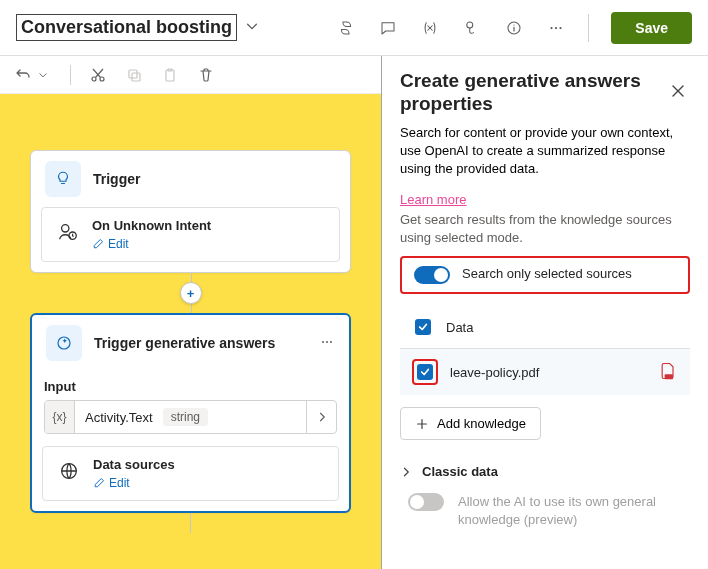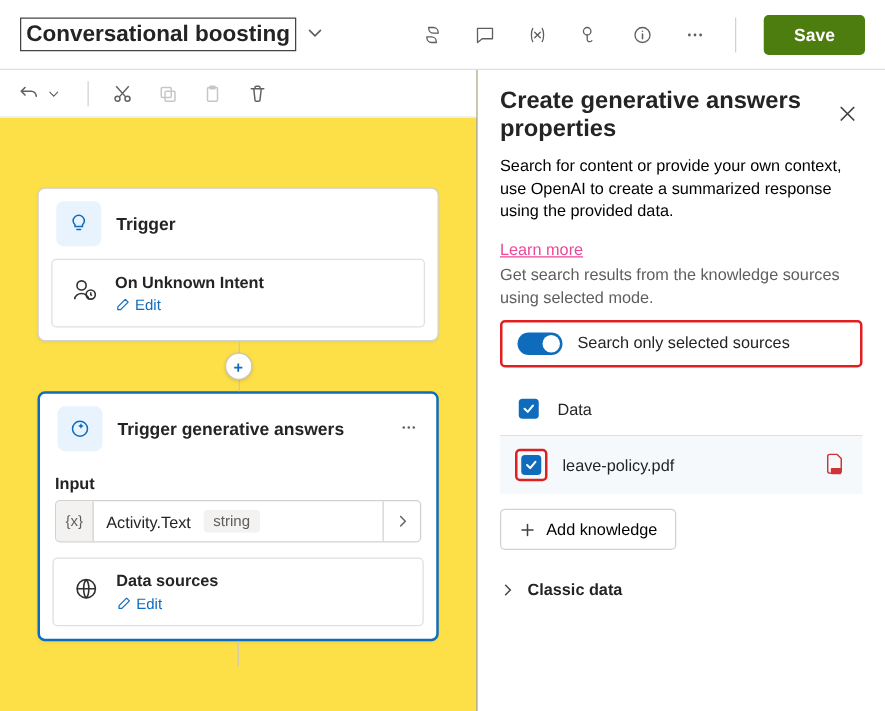--- a/index.html
+++ b/index.html
@@ -507,14 +507,18 @@
       <span>Add knowledge</span>
     </button>
 
     <div class="classic">
       <svg width="12" height="12" viewBox="0 0 16 16">
           <path d="M6 3l5 5-5 5" stroke="#424242" stroke-width="1.6" fill="none" stroke-linecap="round"></path>
         </svg>
       <span>Classic data</span>
     </div>
 
+    <div class="allow-row">
+      <div class="toggle off"></div>
+      <div class="allow-text">Allow the AI to use its own general knowledge (preview)</div>
+    </div>
   </div>
 </div>
 
 </body></html>

